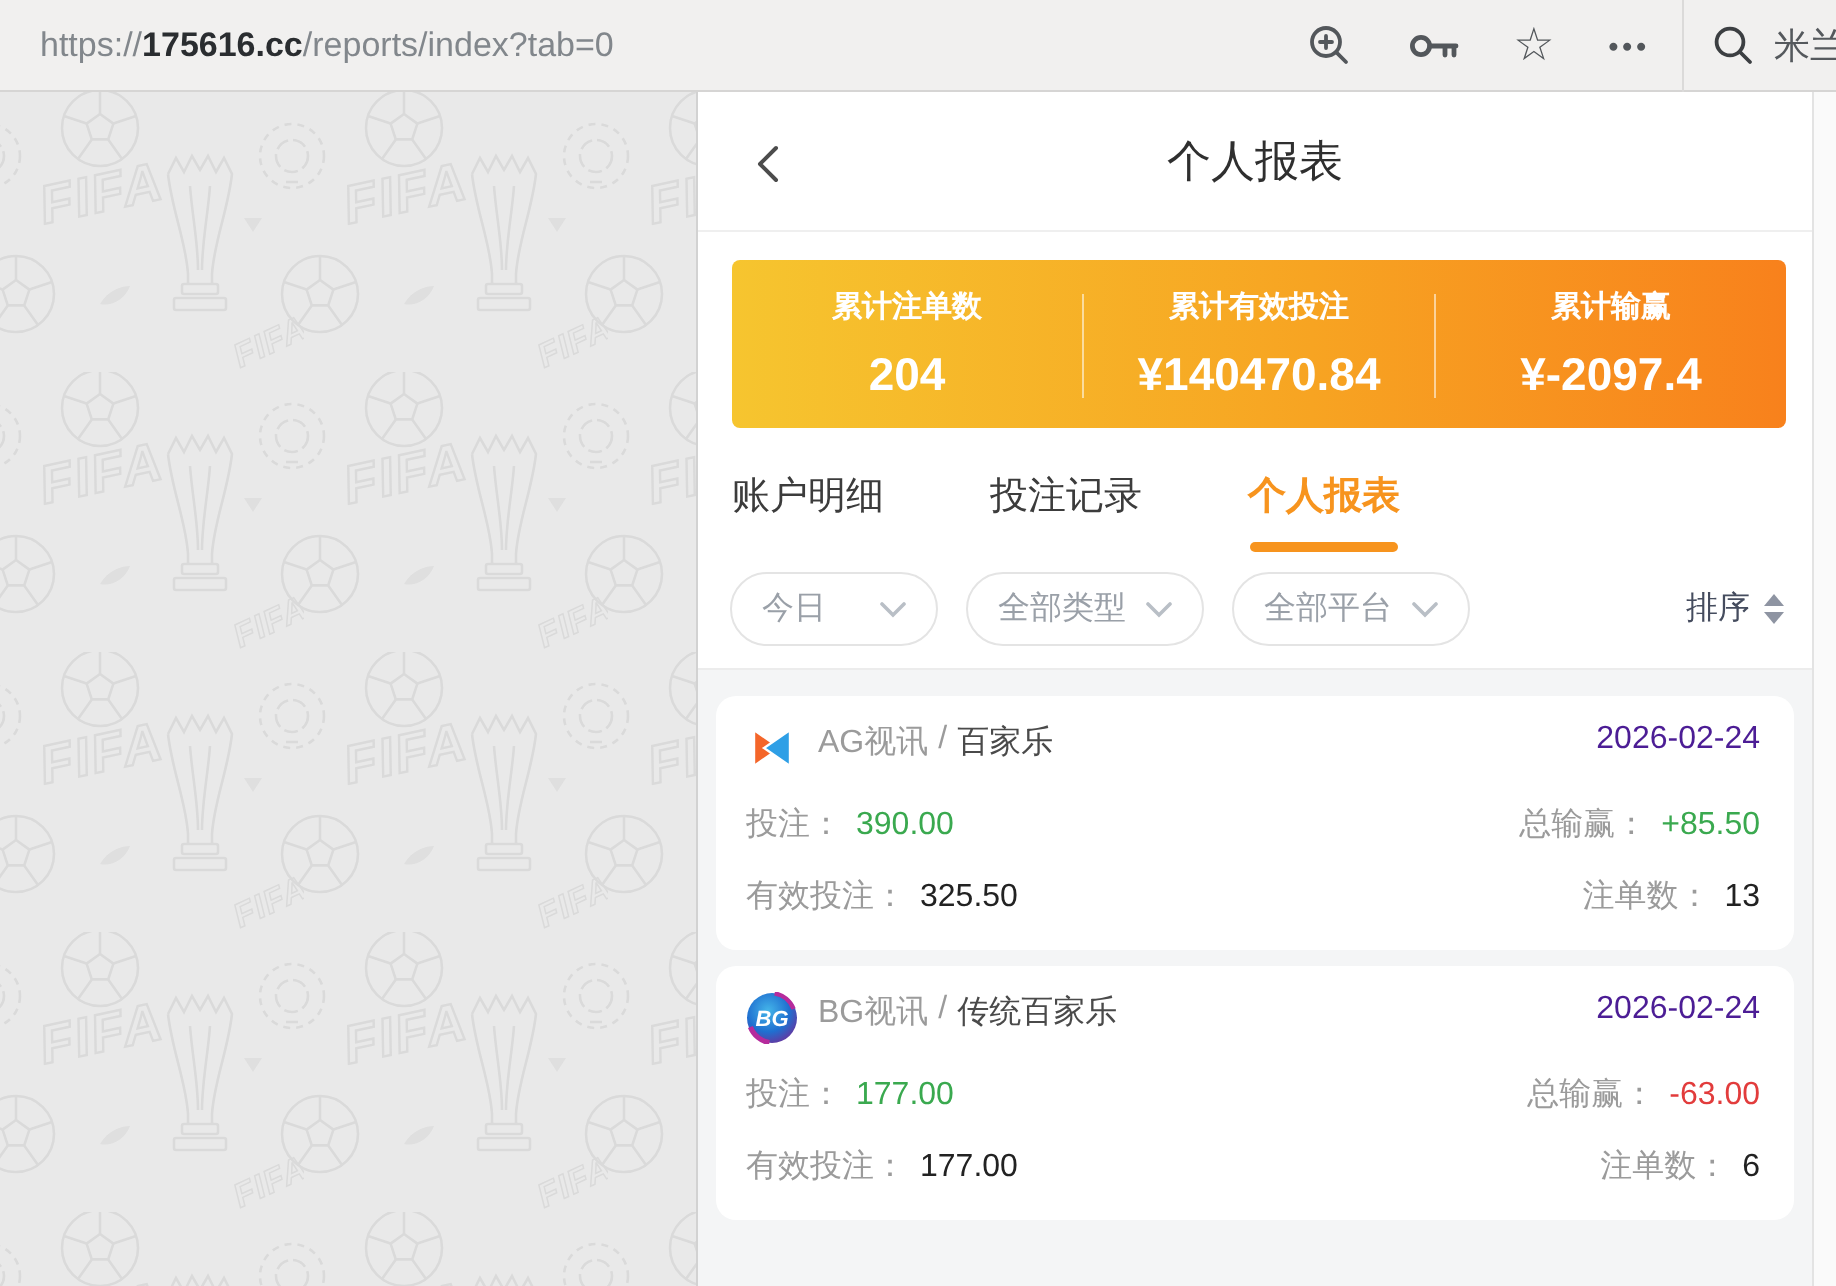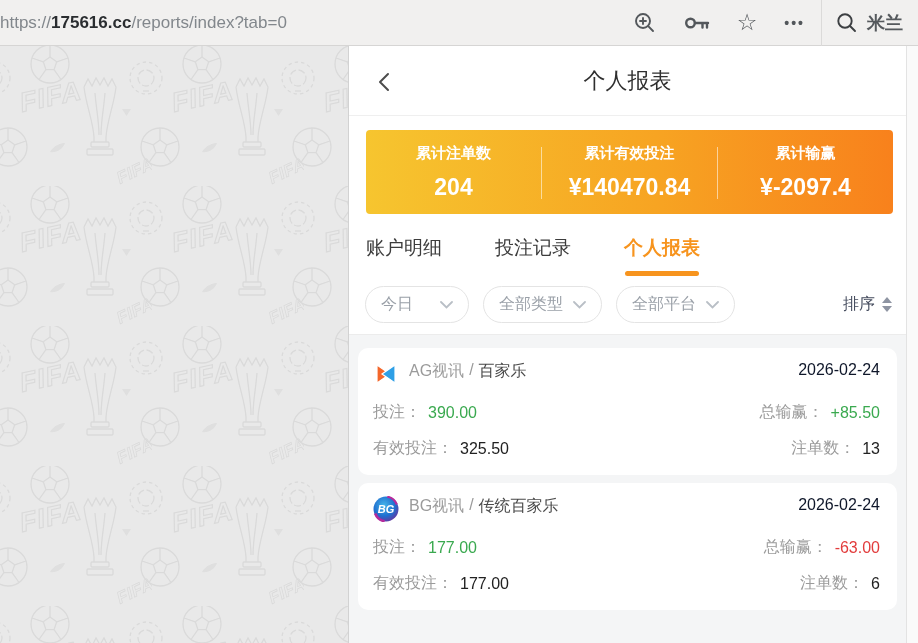--- a/index.html
+++ b/index.html
@@ -9,29 +9,29 @@
     font-family: "Liberation Sans", "DejaVu Sans", sans-serif;
     -webkit-font-smoothing: antialiased;
   }
 
   
   .browser-bar {
     position: absolute; top: 0; left: 0; width: 918px; height: 46px;
     background: #f1f0ef; border-bottom: 1px solid #d6d5d4;
     display: flex; align-items: center;
   }
-  .url { font-size: 17px; color: #82878c; white-space: nowrap; }
+  .url { margin-left: 20px; font-size: 17px; color: #82878c; white-space: nowrap; }
   .url .domain { color: #2a2d30; font-weight: 600; }
   .browser-icons { display: flex; align-items: center; gap: 27px; margin-left: auto; margin-right: 16px; }
   .bicon { display: flex; align-items: center; justify-content: center; color: #53575b; }
   .star-glyph { font-size: 23px; line-height: 1; }
   .ellipsis-glyph { font-size: 14px; font-weight: 700; letter-spacing: 2px; line-height: 1; }
   .browser-search {
     height: 46px; display: flex; align-items: center; gap: 9px;
-    border-left: 1px solid #dbdad9; padding-left: 14px; width: 97px; overflow: hidden; font-weight: bold;
+    border-left: 1px solid #dbdad9; padding-left: 14px; width: 77px; overflow: hidden;
   }
   .search-text { font-size: 18px; color: #55595d; white-space: nowrap; }
 
   
   .bg-pattern {
     position: absolute; top: 46px; left: 0; width: 349px; height: 597px;
     background: #e9e9e9; border-right: 1px solid #d2d2d2; overflow: hidden;
   }
 
   
@@ -90,21 +90,21 @@
   .report-list {
     flex: 1; background: #f4f5f6; border-top: 1px solid #ececec;
     padding: 13px 9px 0 9px; overflow: hidden;
   }
   .report-card { background: #fff; border-radius: 10px; padding: 13px 17px 16px 15px; margin-bottom: 8px; }
   .card-title-row { display: flex; align-items: flex-start; font-size: 16px; }
   .logo { width: 26px; height: 26px; flex: 0 0 26px; }
   .platform-name { color: #9b9b9b; margin-left: 10px; }
   .title-sep { color: #9b9b9b; margin: 0 5px; }
   .game-name { color: #4a4a4a; }
-  .card-date { margin-left: auto; color: #0f172a; font-size: 16px; }
+  .card-date { margin-left: auto; color: #4c1d95; font-size: 16px; }
   .stat-row { display: flex; justify-content: space-between; margin-top: 15px; font-size: 16px; }
   .stat { display: flex; align-items: center; }
   .stat-label { color: #9b9b9b; }
   .stat-value { margin-left: 7px; }
   .stat-value[data-tone="green"] { color: #3aa94f; }
   .stat-value[data-tone="red"]   { color: #e23c3c; }
   .stat-value[data-tone="dark"]  { color: #222; font-weight: 500; }
 </style>
 </head>
 <body>

